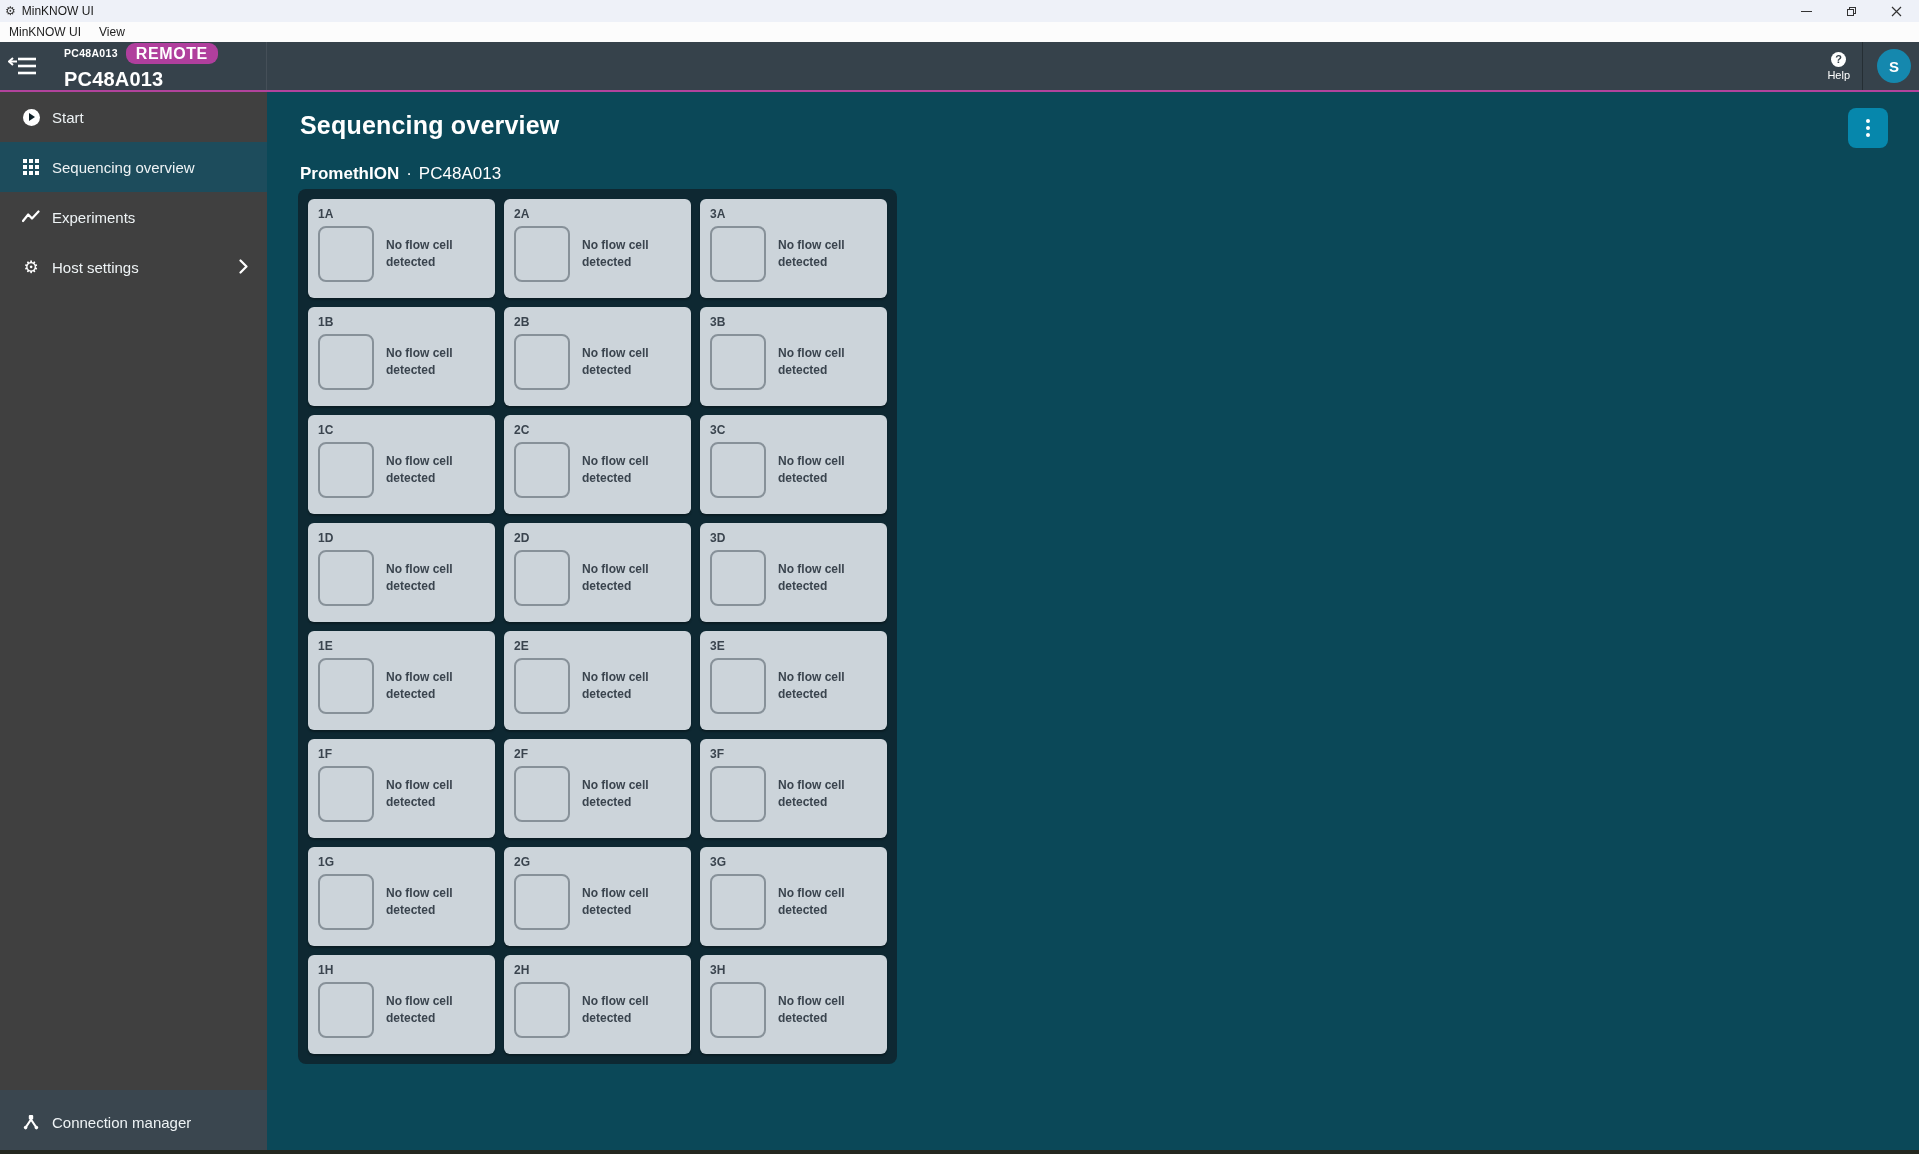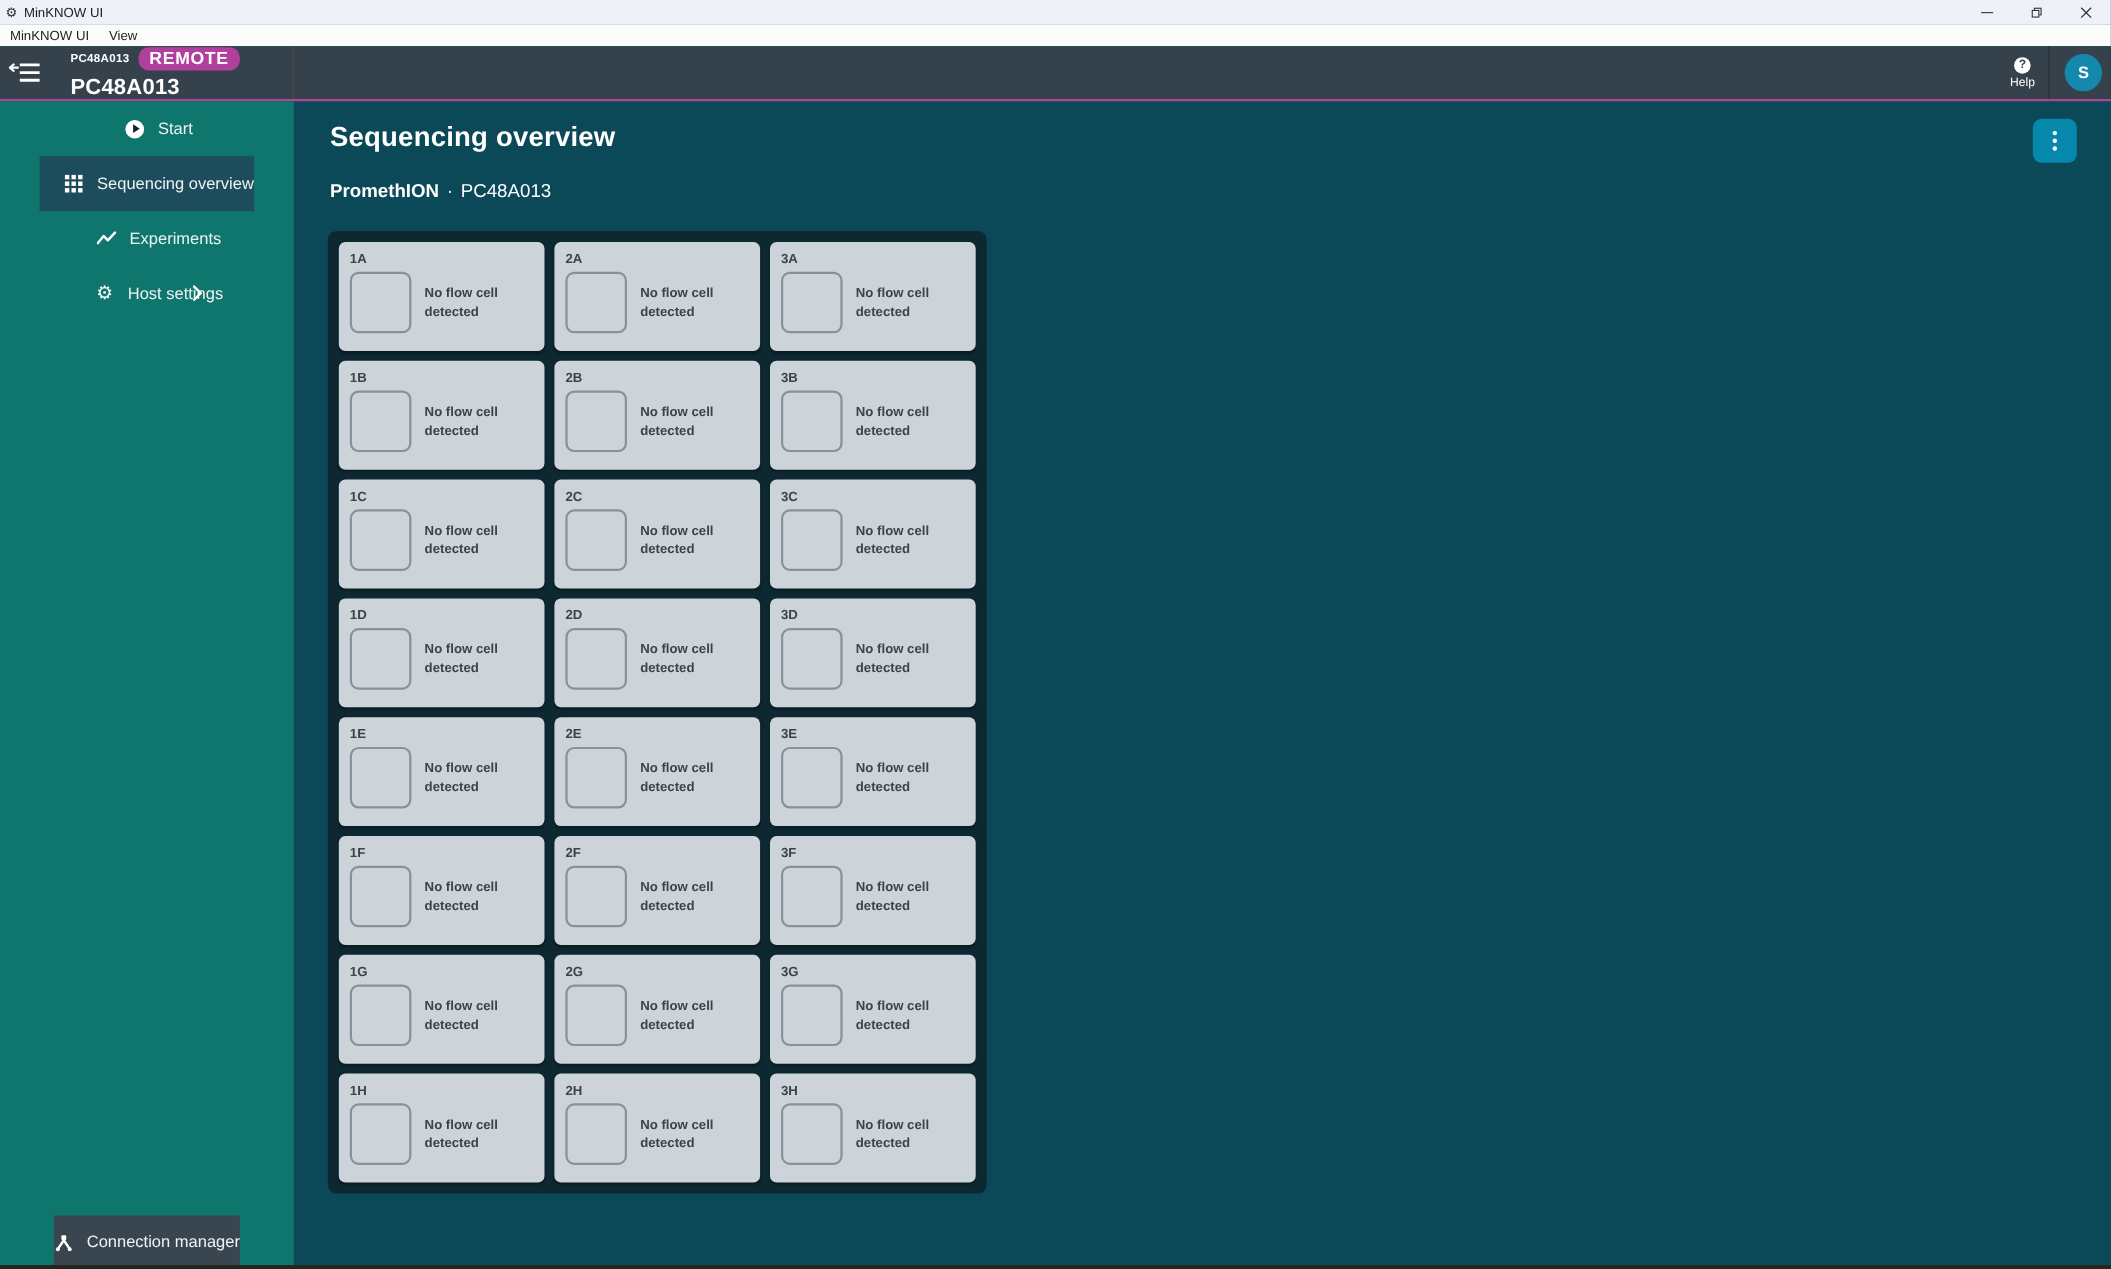--- a/index.html
+++ b/index.html
@@ -61,58 +61,58 @@
     width:34px; height:34px; border-radius:50%; background:#1588ae; color:#fff;
     font-size:15px; font-weight:bold; display:flex; align-items:center; justify-content:center;
     margin:0 8px 0 14px; cursor:pointer;
   }
 
   
   .app-body { display:flex; height:1062px; }
 
   
   .sidebar {
-    width:267px; flex:0 0 267px; background:#0f766e; color:#eef3f5;
-    display:flex; flex-direction:column;align-items:center;
+    width:267px; flex:0 0 267px; background:#404040; color:#eef3f5;
+    display:flex; flex-direction:column;
   }
   .side-item {
     height:50px; display:flex; align-items:center; padding-left:22px; gap:12px;
     font-size:15px; cursor:pointer; position:relative;
   }
   .side-item.active { background:#1d4c5c; }
   .side-icon { width:18px; height:18px; flex:0 0 18px; display:flex; align-items:center; justify-content:center; }
   .icon-play-circle { width:17px; height:17px; border-radius:50%; background:#fff; display:flex; align-items:center; justify-content:center; }
   .icon-play-circle i { display:block; width:0; height:0; border-left:6px solid #0f2129; border-top:4px solid transparent; border-bottom:4px solid transparent; margin-left:2px; }
   .icon-grid-dots { width:4px; height:4px; background:#fff; display:block; margin:-12px 0 0 -12px;
     box-shadow:6px 0 #fff,12px 0 #fff,0 6px #fff,6px 6px #fff,12px 6px #fff,0 12px #fff,6px 12px #fff,12px 12px #fff; }
   .gear-glyph { color:#fff; font-size:17px; line-height:1; }
   .chevron-right { position:absolute; right:19px; top:17px; }
 
   
   .sidebar-footer {
-    margin-top:auto; height:49px; background:#3a464f; display:flex; align-items:center;
-    gap:12px; font-size:15px; cursor:pointer;
+    margin-top:auto; height:64px; background:#3a464f; display:flex; align-items:center;
+    padding-left:22px; gap:12px; font-size:15px; cursor:pointer;
   }
 
   
   .content { flex:1; position:relative; padding:19px 0 0 31px; color:#fff; }
   .page-title { font-size:25px; font-weight:bold; margin:0 0 0 2px; letter-spacing:.2px; }
   .subtitle { display:flex; gap:7px; align-items:baseline; margin:24px 16px 0 2px; font-size:17px; }
   .subtitle .inst { font-weight:bold; }
   .kebab-btn {
     position:absolute; top:16px; right:31px; width:40px; height:40px; border:none;
     background:#0687ac; border-radius:8px; cursor:pointer;
     display:flex; align-items:center; justify-content:center;
   }
   .kebab-dots { width:4px; height:4px; border-radius:50%; background:#fff; display:block;
     box-shadow:0 -7px #fff, 0 7px #fff; }
 
   
   .grid-panel {
-    margin-top:26px; width:599px; background:#0e2832; border-radius:8px;
+    margin-top:5px; width:599px; background:#0e2832; border-radius:8px;
     padding:10px; display:grid; grid-template-columns:repeat(3,1fr); gap:9px;
   }
   .fc-card {
     height:99px; background:#ccd4da; border-radius:6px; padding:8px 10px;
     color:#3a444e; cursor:pointer; box-shadow:0 2px 2px rgba(0,0,0,.3);
   }
   .fc-label { font-size:12px; font-weight:bold; }
   .fc-body { display:flex; align-items:center; gap:12px; margin-top:5px; }
   .fc-square { width:56px; height:56px; border:2px solid #879199; border-radius:8px; flex:0 0 56px; }
   .fc-status { font-size:12px; font-weight:bold; line-height:1.45; width:96px; }

